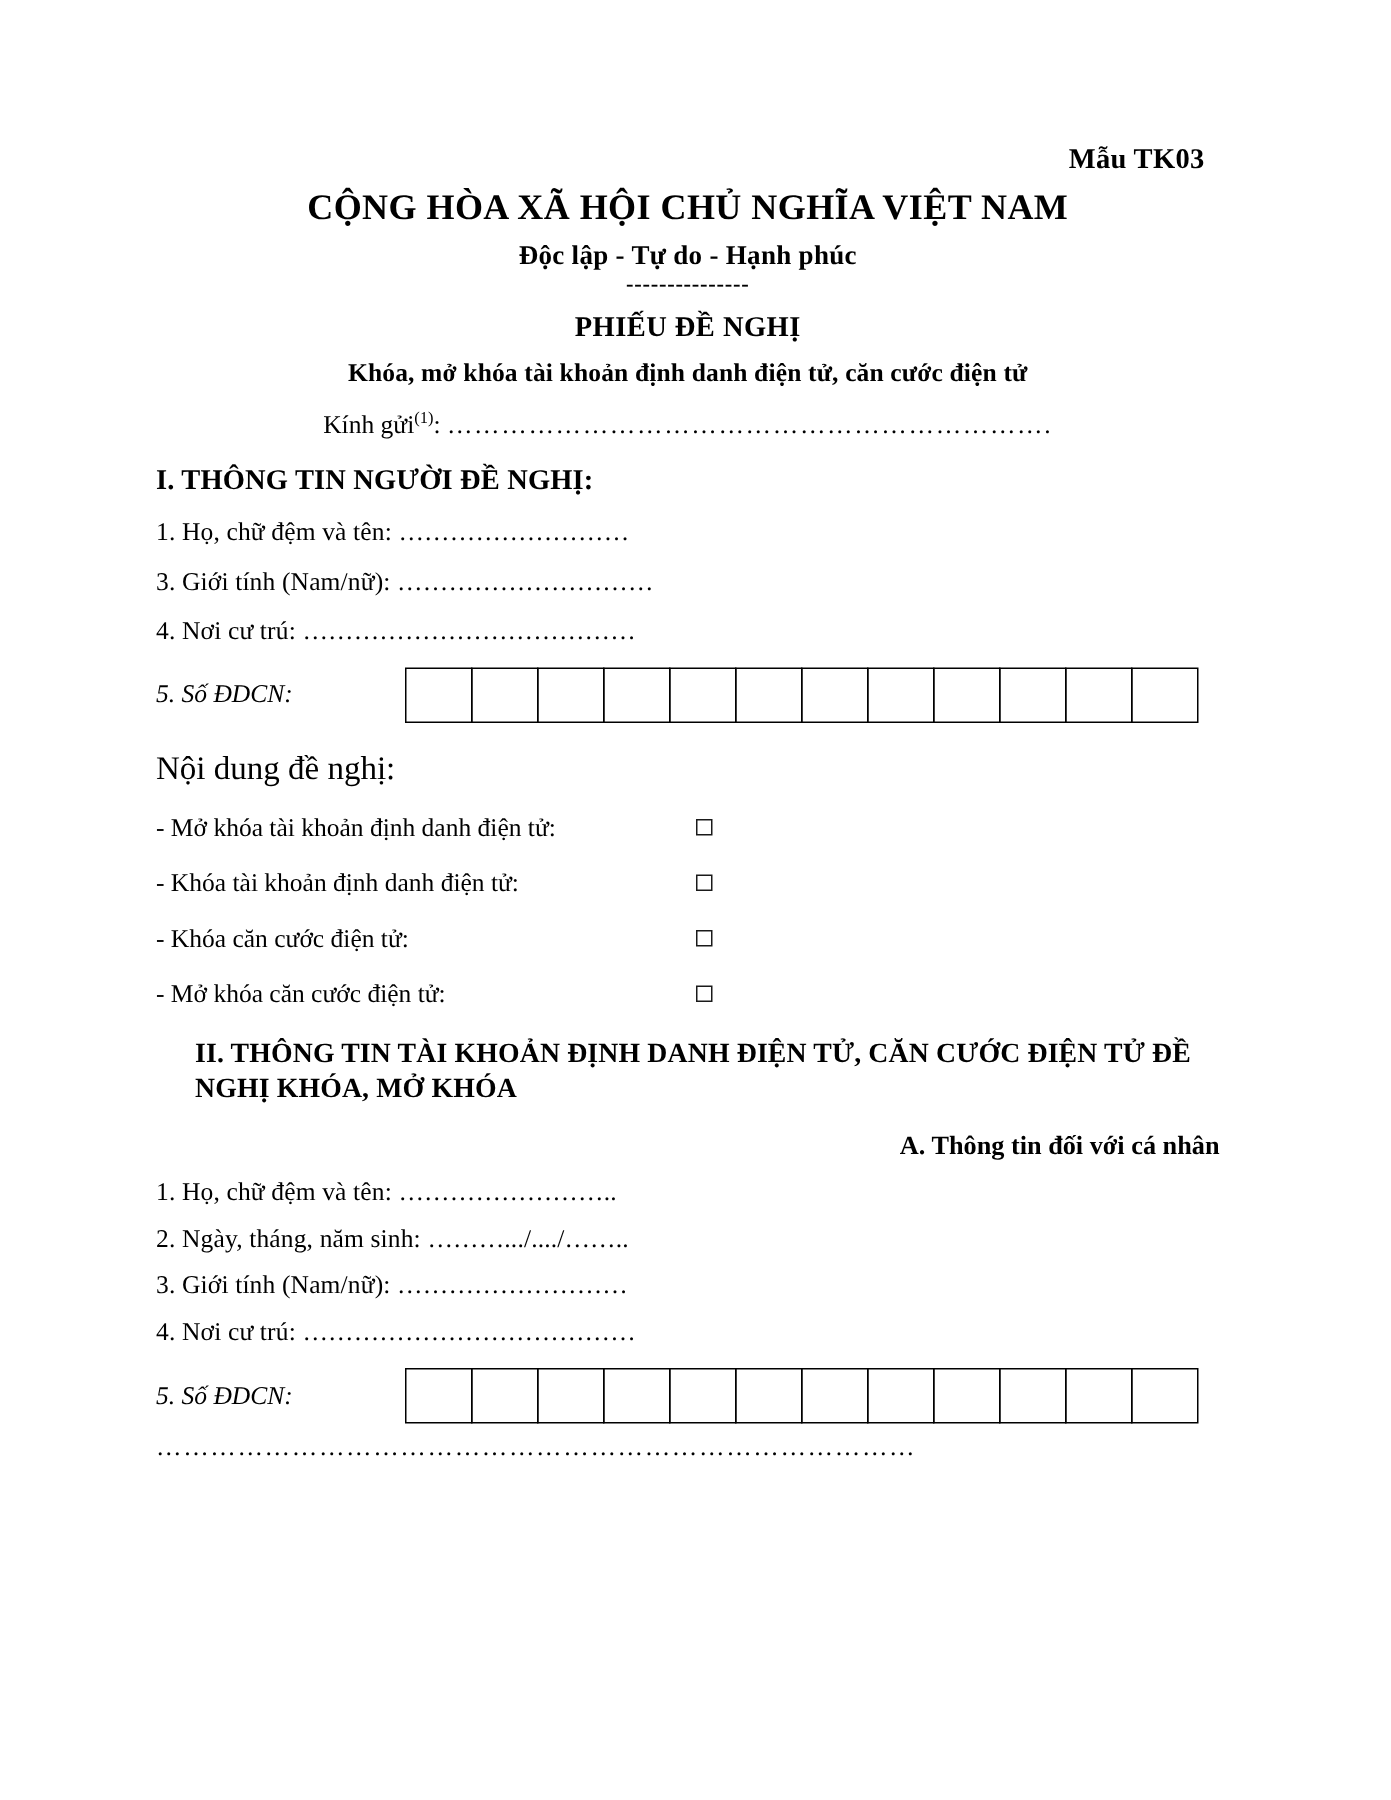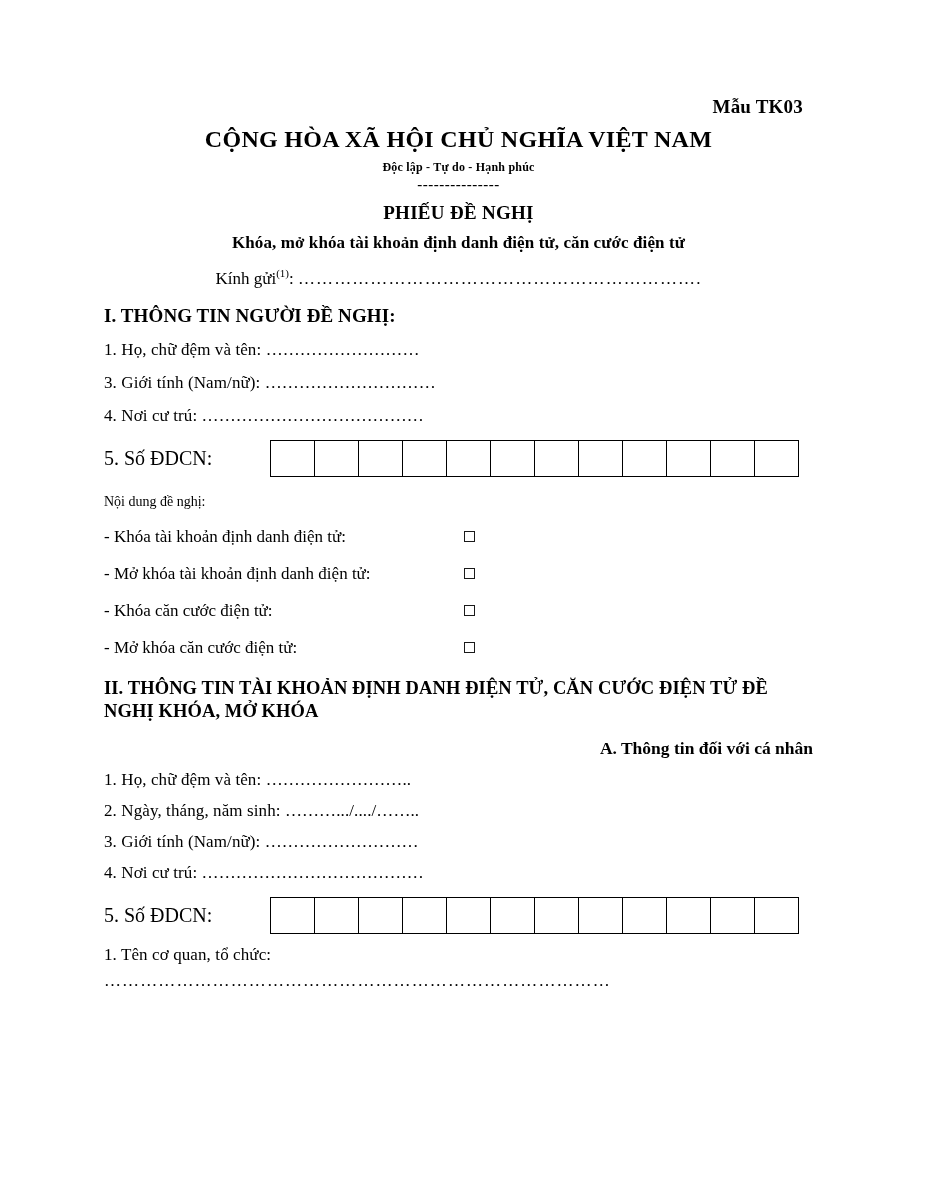--- a/index.html
+++ b/index.html
@@ -33,21 +33,21 @@
     text-align: center;
   }
   .national-title {
     font-weight: bold;
     font-size: 24px;
     letter-spacing: 0.3px;
     margin-top: 2px;
   }
   .national-sub {
     font-weight: bold;
-    font-size: 12px;
+    font-size: 18px;
     margin-top: 7px;
     letter-spacing: 0.2px;
   }
   .rule-dashes {
     font-weight: bold;
     font-size: 15px;
     letter-spacing: 0.5px;
     margin-top: 1px;
   }
   .doc-title {
@@ -79,48 +79,50 @@
     font-size: 19px;
     margin-top: 16px;
     letter-spacing: 0.1px;
   }
   .section-head-2 {
     font-weight: bold;
     font-size: 18.5px;
     margin-top: 19px;
     line-height: 1.28;
     letter-spacing: 0.1px;
+    margin-left: 26px;
   }
   .sub-head {
     font-weight: bold;
     font-size: 17.5px;
     margin-top: 14px;
     text-align: right;
   }
   .field-line {
     font-size: 17px;
     margin-top: 13px;
     letter-spacing: 0.1px;
   }
   .field-line.tight {
     margin-top: 11px;
   }
   .note-line {
-    font-size: 14px;
+    font-size: 22px;
     margin-top: 17px;
   }
   .idrow {
     display: flex;
     align-items: center;
     margin-top: 14px;
   }
   .idrow .label {
-    font-size: 20px;
+    font-size: 17px;
     width: 166px;
     flex: 0 0 166px;
+    font-style: italic;
   }
   .idboxes {
     display: flex;
   }
   .idboxes .cell {
     width: 45px;
     height: 37px;
     border: 1px solid #000;
     margin-left: -1px;
     box-sizing: border-box;
@@ -190,25 +192,25 @@
       <div class="cell"></div>
       <div class="cell"></div>
       <div class="cell"></div>
       <div class="cell"></div>
     </div>
   </div>
 
   <div class="note-line">Nội dung đề nghị:</div>
 
   <div class="optrow">
+    <div class="opt-label">- Mở khóa tài khoản định danh điện tử:</div>
+    <span class="checkbox"></span>
+  </div>
+  <div class="optrow">
     <div class="opt-label">- Khóa tài khoản định danh điện tử:</div>
-    <span class="checkbox"></span>
-  </div>
-  <div class="optrow">
-    <div class="opt-label">- Mở khóa tài khoản định danh điện tử:</div>
     <span class="checkbox"></span>
   </div>
   <div class="optrow">
     <div class="opt-label">- Khóa căn cước điện tử:</div>
     <span class="checkbox"></span>
   </div>
   <div class="optrow">
     <div class="opt-label">- Mở khóa căn cước điện tử:</div>
     <span class="checkbox"></span>
   </div>
@@ -232,16 +234,15 @@
       <div class="cell"></div>
       <div class="cell"></div>
       <div class="cell"></div>
       <div class="cell"></div>
       <div class="cell"></div>
       <div class="cell"></div>
       <div class="cell"></div>
     </div>
   </div>
 
-  <div class="field-line tight">1. Tên cơ quan, tổ chức:</div>
   <div class="long-dots">…………………………………………………………………………</div>
 
 </div>
 
 </body></html>

